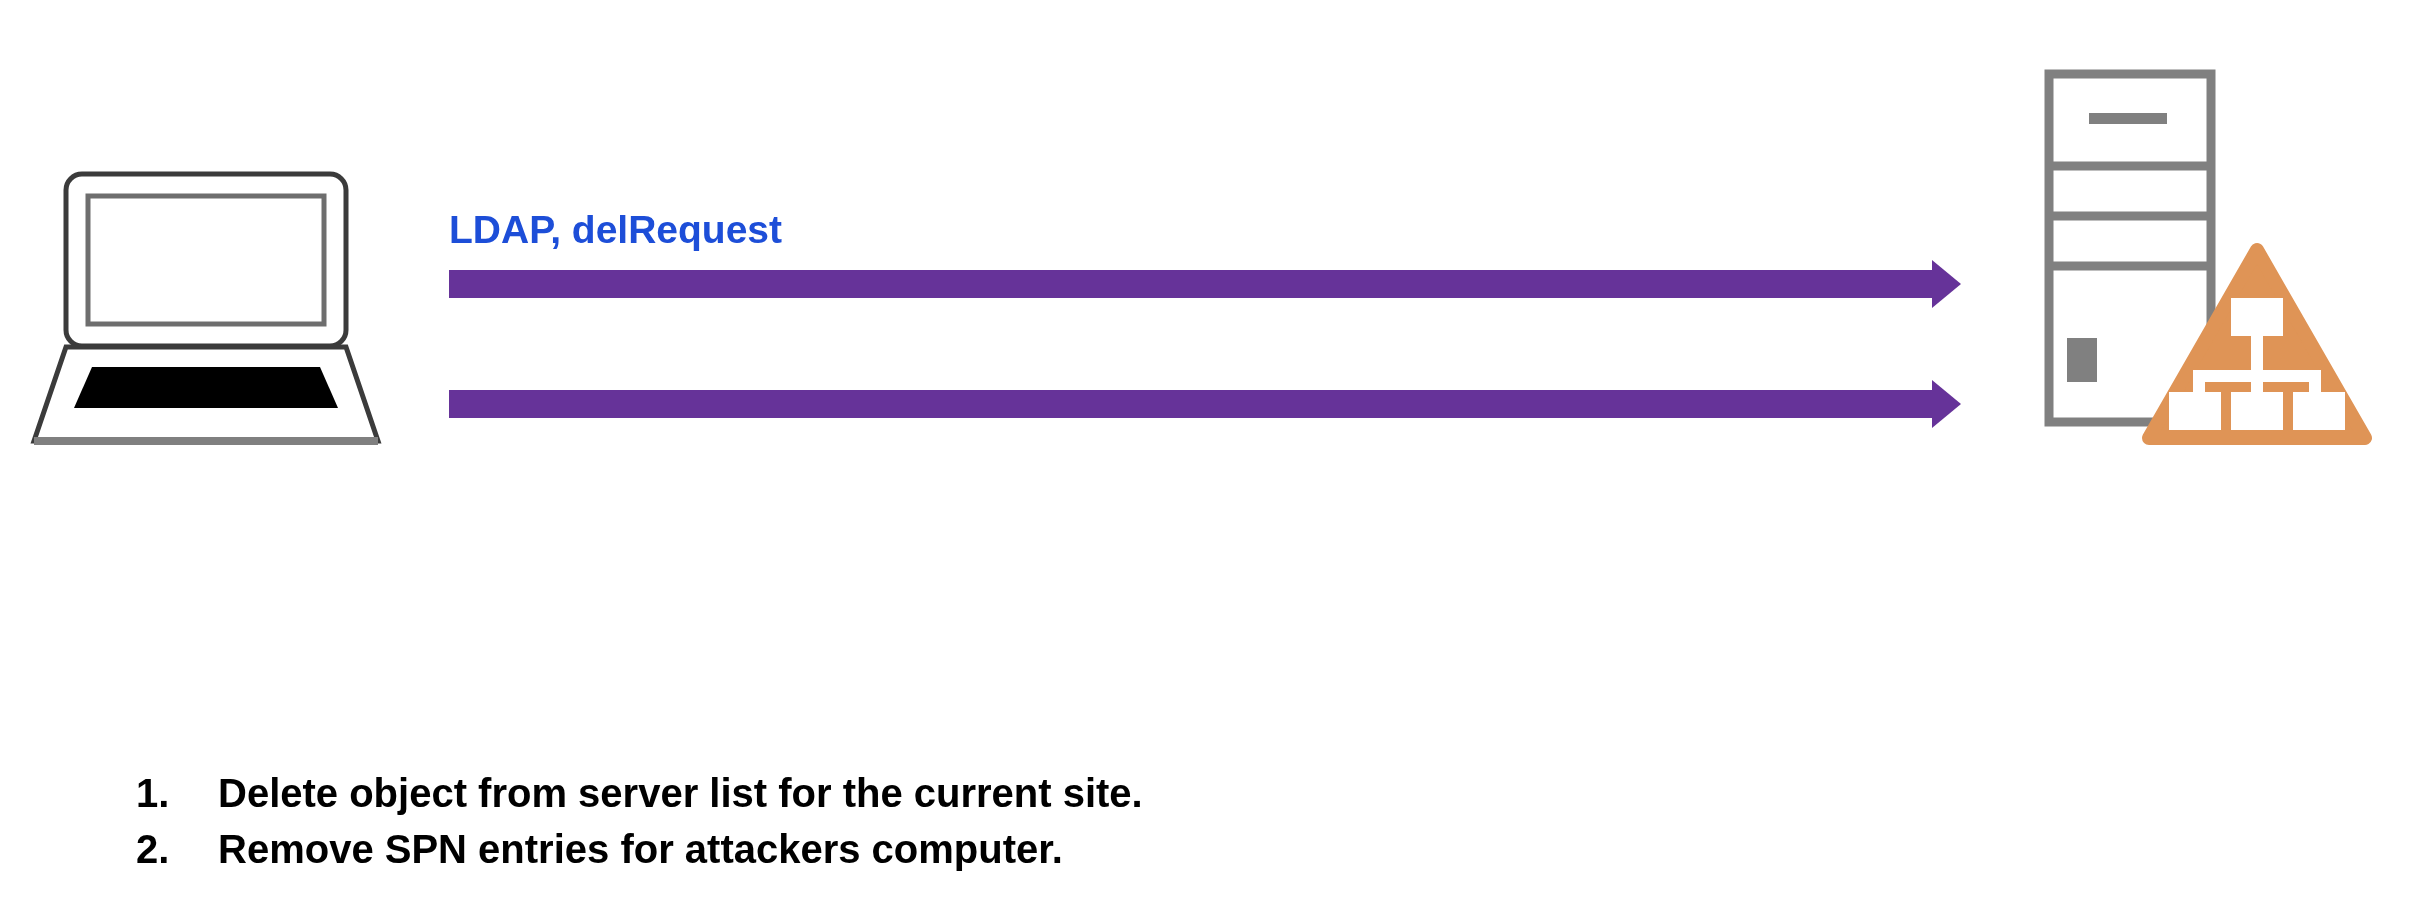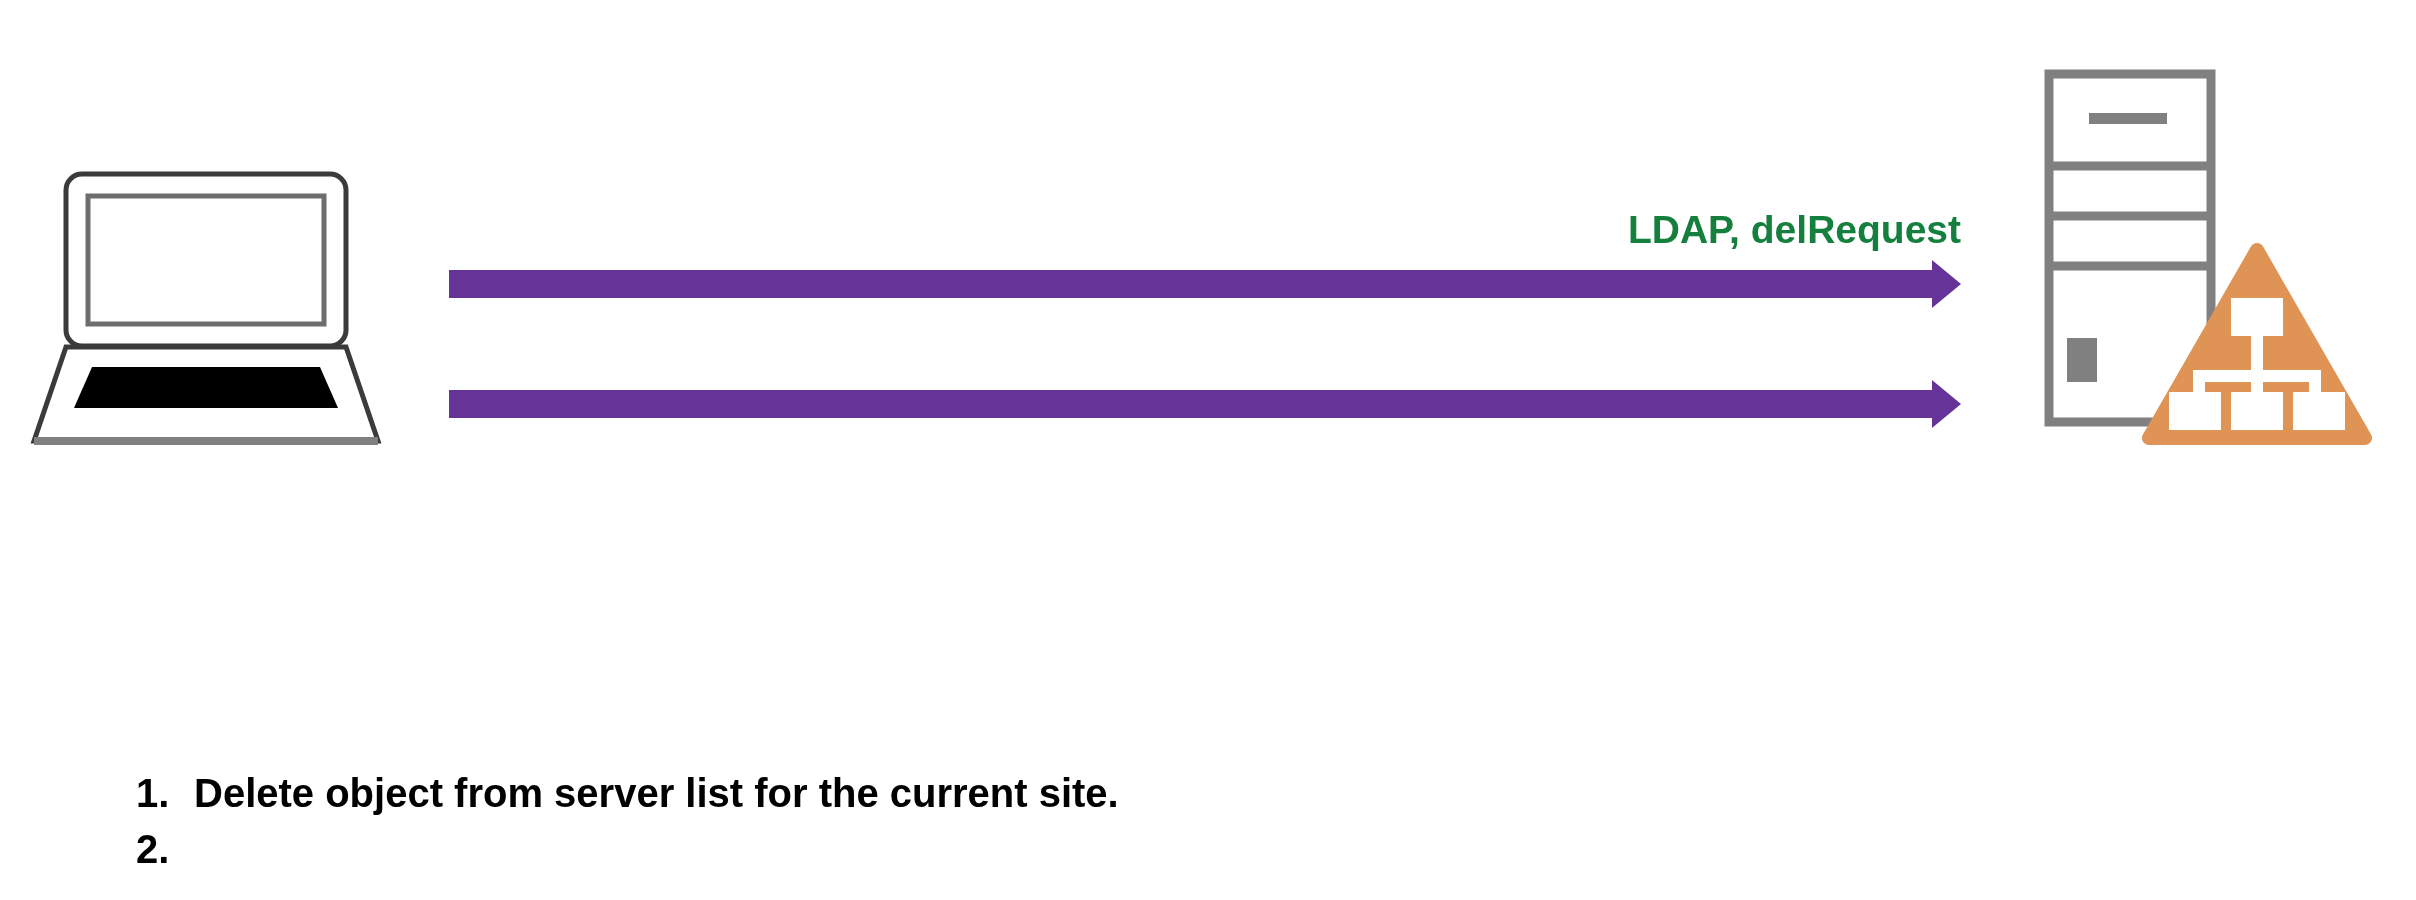--- a/index.html
+++ b/index.html
@@ -38,23 +38,23 @@
   .arrow-1 { left: 449px; top: 255px; width: 1512px; height: 58px; }
   .arrow-2 { left: 449px; top: 375px; width: 1512px; height: 58px; }
 
   
   .arrow-label {
     position: absolute;
     font-family: "Liberation Sans", sans-serif;
     font-weight: bold;
     font-size: 39px;
     line-height: 1;
-    color: #15803d;
+    color: #1d4ed8;
     white-space: nowrap;
-    text-align: right;
+    text-align: left;
   }
   .label-1 { left: 449px; top: 210px; width: 1512px; }
   .label-2 { left: 449px; top: 330px; width: 1512px; }
 
   
   .steps {
     position: absolute;
     left: 136px;
     top: 765px;
     margin: 0;
@@ -69,21 +69,21 @@
     font-size: 40px;
     line-height: 56px;
     color: #000000;
     white-space: nowrap;
   }
   .step-num {
     width: 58px;
     flex: 0 0 58px;
     text-align: left;
   }
-  .step-text { flex: 0 0 auto; }
+  .step-text { flex: 0 0 auto; margin-left: 24px; }
 </style>
 </head>
 <body>
 
 <div id="canvas">
 
   <div class="abs laptop">
     <svg viewBox="0 0 360 295" xmlns="http://www.w3.org/2000/svg" aria-label="laptop">
 
       <rect x="36" y="9" width="280" height="172" rx="16" ry="16" fill="#ffffff" stroke="#3b3b3b" stroke-width="5"></rect>
@@ -155,16 +155,17 @@
     </svg>
   </div>
 
   <ol class="steps">
     <li class="step">
       <span class="step-num">1.</span>
       <span class="step-text">Delete object from server list for the current site.</span>
     </li>
     <li class="step">
       <span class="step-num">2.</span>
+      <span class="step-text">Remove SPN entries for attackers computer.</span>
     </li>
   </ol>
 
 </div>
 
 </body></html>

